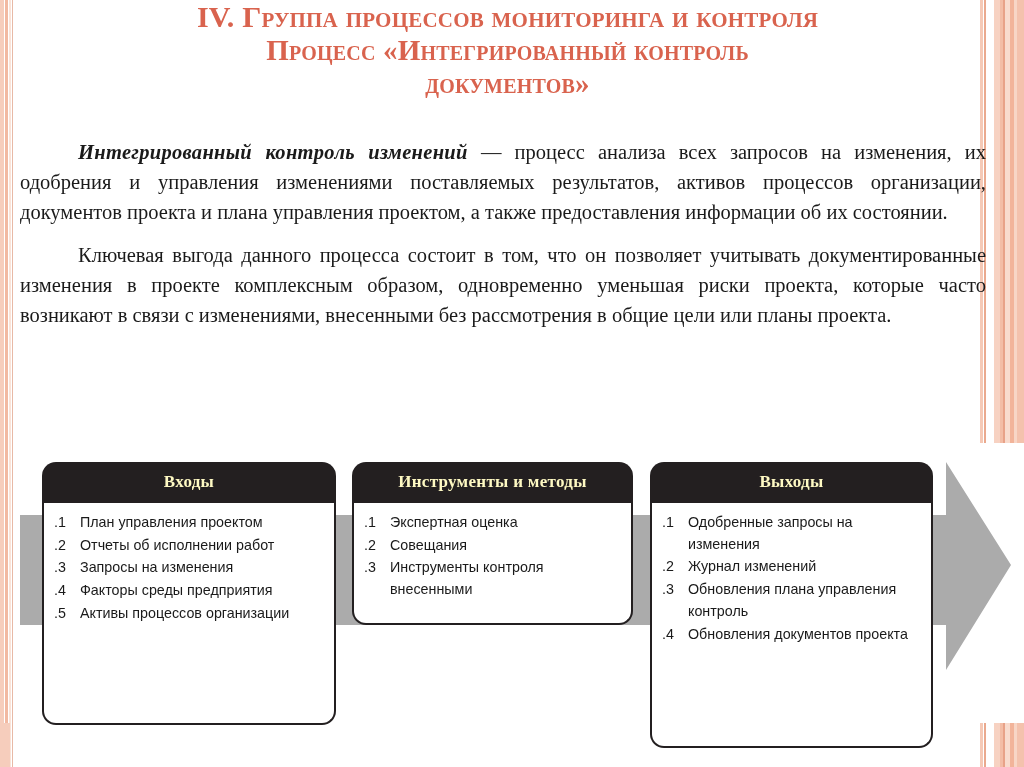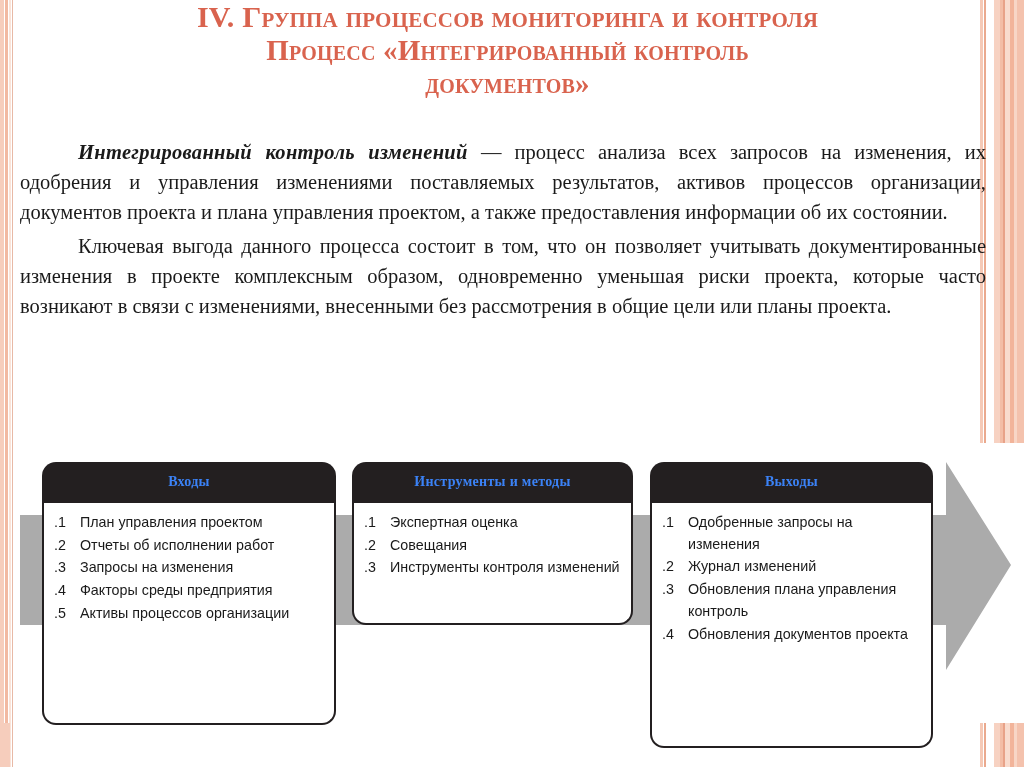--- a/index.html
+++ b/index.html
@@ -47,36 +47,36 @@
   
   #body-text{
     position:absolute;left:20px;top:138px;width:966px;
     color:#1a1a1a;
     font-size:20.5px;
     line-height:1.46;
     text-align:justify;
     text-justify:inter-word;
   }
   #body-text p{margin:0 0 0 0;text-indent:58px;}
-  #body-text p + p{margin-top:4px;}
+  #body-text p + p{margin-top:13px;}
   #body-text .term{font-style:italic;font-weight:bold;letter-spacing:.3px;margin-top:28px;}
 
   
   #diagram{position:absolute;left:0;top:446px;width:1024px;height:280px;}
 
   #flow-arrow{position:absolute;left:0;top:0;width:1024px;height:280px;}
 
   .box{position:absolute;}
   .box-head{
     background:#231f20;
-    color:#3b82f6;
+    color:#fef9c3;
     border-radius:14px 14px 0 0;
     text-align:center;
     font-weight:bold;
-    font-size:14px;
+    font-size:17px;
     line-height:40px;
     height:41px;
     letter-spacing:.3px;
   }
   .box-body{
     background:#ffffff;
     border:2px solid #231f20;
     border-top:none;
     border-radius:0 0 14px 14px;
     box-sizing:border-box;
@@ -171,21 +171,21 @@
       </ol>
     </div>
   </div>
 
   <div class="box" id="box-tools">
     <div class="box-head">Инструменты и методы</div>
     <div class="box-body">
       <ol>
         <li><span class="num">.1</span><span>Экспертная оценка</span></li>
         <li><span class="num">.2</span><span>Совещания</span></li>
-        <li><span class="num">.3</span><span>Инструменты контроля изменений</span></li>
+        <li><span class="num">.3</span><span>Инструменты контроля внесенными</span></li>
       </ol>
     </div>
   </div>
 
   <div class="box" id="box-outputs">
     <div class="box-head">Выходы</div>
     <div class="box-body">
       <ol>
         <li><span class="num">.1</span><span>Одобренные запросы на изменения</span></li>
         <li><span class="num">.2</span><span>Журнал изменений</span></li>

